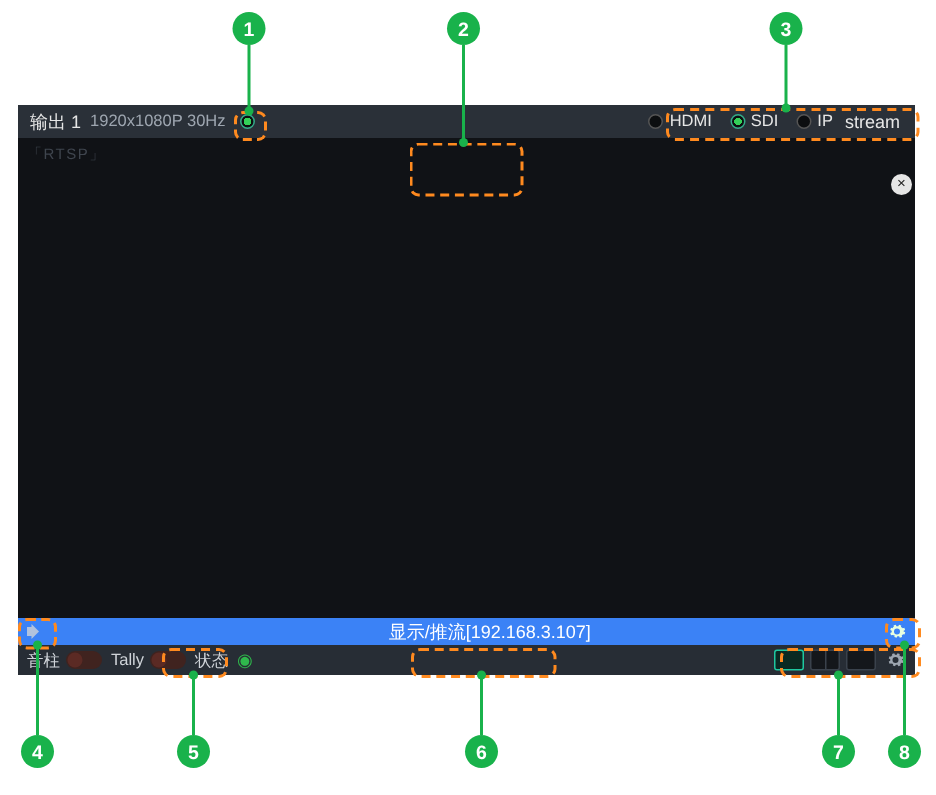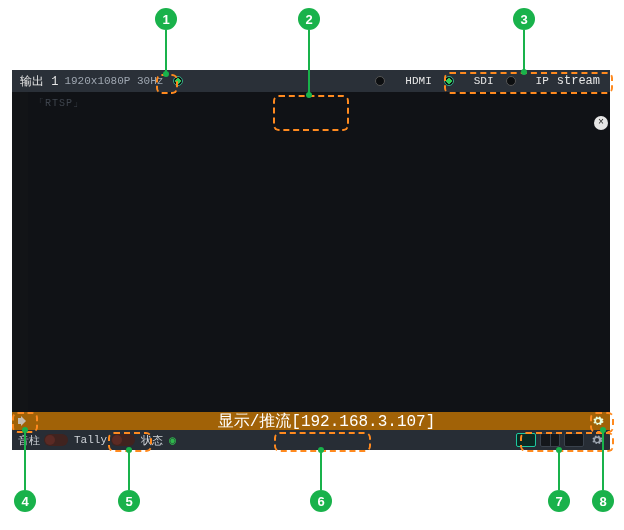--- a/index.html
+++ b/index.html
@@ -13,37 +13,36 @@
     color: #e6e6e6;
   }
   .panel {
     position: absolute;
     left: 12px;
     top: 70px;
     width: 598px;
     height: 380px;
     background: #121417;
     box-sizing: border-box;
-    font-family: Liberation Mono, monospace;
   }
   
   .header {
     position: absolute;
     left: 0; top: 0; right: 0; height: 22px;
     background: #2a3038;
     display: flex;
     align-items: center;
     padding: 0 8px;
     box-sizing: border-box;
     gap: 6px;
   }
   .header .title { color: #e6e6e6; font-size: 12px; }
   .header .res { color: #9ea6b0; font-size: 11px; }
   .radio-dot {
-    display: inline-flex; align-items: center; gap: 20px; margin-left: 4px; cursor: pointer;
+    display: inline-flex; align-items: center; gap: 4px; margin-left: 4px; cursor: pointer;
     font-size: 11px; color: #e6e6e6;
   }
   .radio-dot .dot {
     width: 10px; height: 10px; border-radius: 50%;
     background: #0c0e10; border: 1px solid #555;
     box-sizing: border-box; position: relative;
   }
   .radio-dot.sel .dot {
     background: radial-gradient(circle at center, #34d058 0 45%, #0c0e10 46%);
     border-color: #3a8;
@@ -53,42 +52,41 @@
     position: absolute; right: 2px; top: 24px;
     width: 14px; height: 14px; border-radius: 50%;
     background: #e6e6e6; color: #222;
     font-size: 10px; line-height: 14px; text-align: center;
     cursor: pointer;
   }
 
   .preview {
     position: absolute; left: 0; right: 0; top: 22px; bottom: 38px;
     background: #101216;
-    margin-left: 16px;
   }
   .corner-tag {
     position: absolute; left: 6px; top: 4px; color: #3f454e; font-size: 10px; letter-spacing: 1px;
   }
 
   .rtsp-box {
     position: absolute; left: 50%; top: 30px; transform: translateX(-50%);
     text-align: center; color: #e8eaed;
     font-size: 11px;
     padding: 3px 14px 3px;
   }
   .rtsp-box .indline { margin-top: 2px; display: flex; gap: 4px; justify-content: center; }
   .rtsp-box .ind { width: 8px; height: 2px; border-radius: 1px; background: #2fb84c; }
   .rtsp-box .ind.off { background: #555; }
 
   
   .stream-bar {
     position: absolute; left: 0; right: 0; bottom: 20px; height: 18px;
-    background: #a16207;
+    background: #3b82f6;
     color: #fff; display: flex; align-items: center; justify-content: center;
-    font-size: 16px;
+    font-size: 12px;
     padding-left: 31px;
   }
   .stream-bar .left-ic, .stream-bar .right-ic {
     position: absolute; top: 0; height: 18px; width: 20px;
     display: flex; align-items: center; justify-content: center;
     color: #e8ffe0;
   }
   .stream-bar .left-ic { left: 2px; }
   .stream-bar .right-ic { right: 2px; }
 

